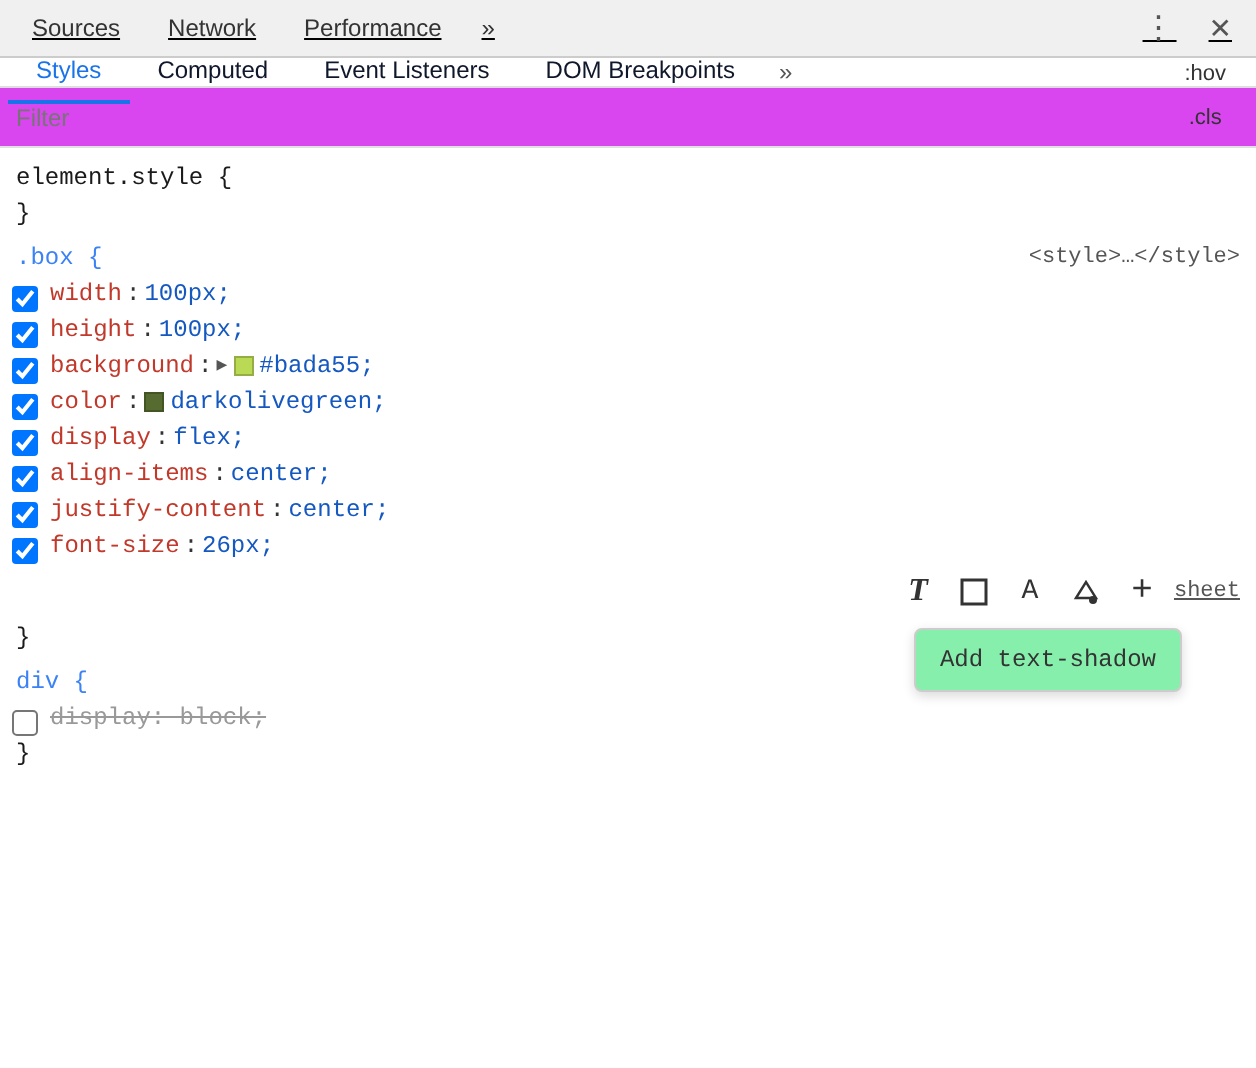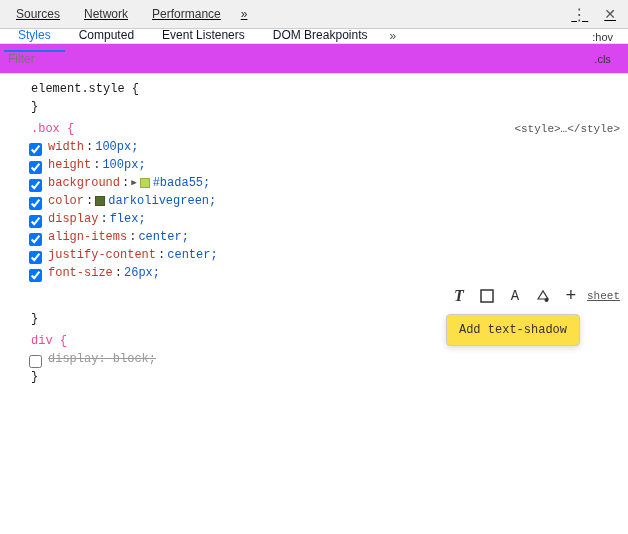--- a/index.html
+++ b/index.html
@@ -126,21 +126,20 @@
       font-family: 'Courier New', Courier, monospace;
       font-size: 12px;
       line-height: 18px;
       padding: 4px 0;
       overflow: hidden;
       position: relative;
     }
 
     .css-rule {
       padding: 2px 0;
-      margin-left: 23px;
     }
 
     .css-rule-header {
       display: flex;
       justify-content: space-between;
       align-items: center;
       padding: 0 8px;
       color: #1a1a1a;
       font-weight: normal;
     }
@@ -159,21 +158,21 @@
       width: 13px;
       height: 13px;
       margin-right: 6px;
       cursor: pointer;
       flex-shrink: 0;
     }
     .css-prop { color: #c0392b; }
     .css-colon { color: #333; margin: 0 2px; }
     .css-value-blue { color: #1558c0; }
     .css-brace { color: #1a1a1a; padding: 0 8px; }
-    .css-selector { color: #ec4899; font-weight: 500; }
+    .css-selector { color: #3b82f6; font-weight: 500; }
 
     .color-swatch-container {
       display: inline-flex;
       align-items: center;
       gap: 3px;
     }
     .color-swatch {
       width: 10px;
       height: 10px;
       display: inline-block;
@@ -210,22 +209,22 @@
       cursor: pointer;
       border-radius: 3px;
       font-size: 14px;
       color: #333;
     }
 
     
     .tooltip {
       position: absolute;
       bottom: -36px;
-      right: 48px;
-      background: #fde047;
+      right: 37px;
+      background: #86efac;
       border: 1px solid #ccc;
       border-radius: 4px;
       padding: 6px 12px;
       font-size: 12px;
       color: #333;
       white-space: nowrap;
       z-index: 100;
       box-shadow: 0 2px 6px rgba(0,0,0,0.15);
     }
 

